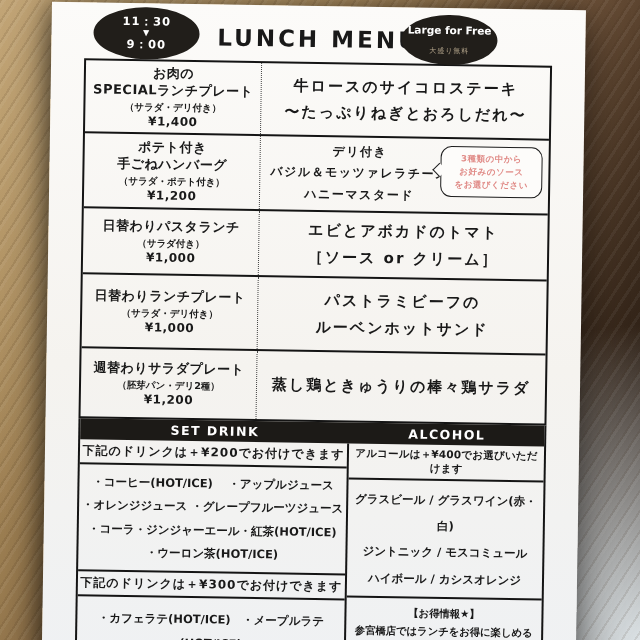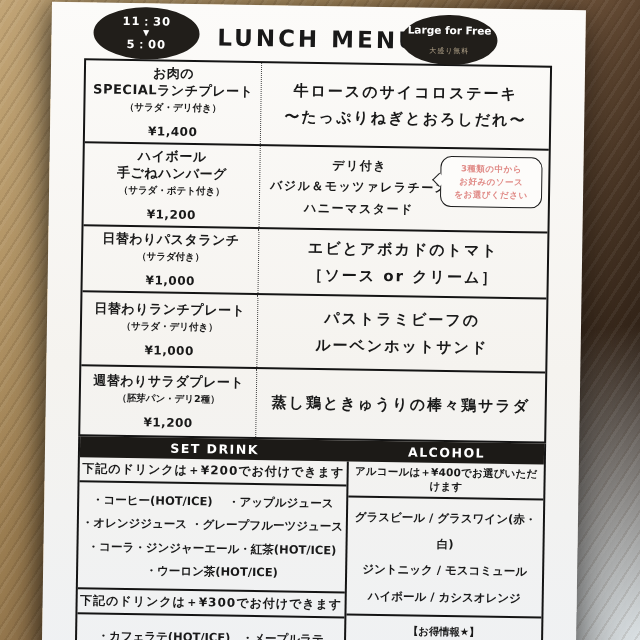--- a/index.html
+++ b/index.html
@@ -48,21 +48,21 @@
     display:flex;flex-direction:column;align-items:center;justify-content:center;
     text-align:center;padding:4px 2px;
   }
   .mright{
     width:62%;box-sizing:border-box;position:relative;
     display:flex;flex-direction:column;align-items:center;justify-content:center;
     text-align:center;padding:4px 6px;
   }
   .mname{font-size:13px;font-weight:800;line-height:1.3;letter-spacing:.5px;}
   .msub{font-size:9.5px;font-weight:700;margin-top:2px;}
-  .mprice{font-size:12px;font-weight:800;margin-top:10px;letter-spacing:.5px;}
+  .mprice{font-size:12px;font-weight:800;margin-top:0;letter-spacing:.5px;}
   .mdesc{font-size:15px;font-weight:600;letter-spacing:2px;line-height:1.75;}
   .mdesc.small{font-size:12px;letter-spacing:1.5px;line-height:1.8;}
   .r1{min-height:60px;} .r2{min-height:64px;} .r3{min-height:64px;} .r4{min-height:72px;} .r5{min-height:68px;}
   .r2 .mright{padding-right:96px;}
   .bubble{
     position:absolute;right:6px;top:7px;width:92px;
     border:1.5px solid #1c1c1c;border-radius:11px;background:#fdfcfa;
     padding:5px 4px;font-size:8.5px;font-weight:700;color:#e08a86;
     line-height:1.55;text-align:center;letter-spacing:.5px;
   }
@@ -95,21 +95,21 @@
 </style>
 </head>
 <body>
 
 <div class="paper">
 
   <div class="hdr">
     <div class="oval hours">
       <div>11：30</div>
       <div class="arrow">▼</div>
-      <div>5：00</div>
+      <div>9：00</div>
     </div>
     <div class="title">LUNCH MENU</div>
     <div class="oval large">
       <div class="l1">Large for Free</div>
       <div class="l2">大盛り無料</div>
     </div>
   </div>
 
   <div class="mtable">
 
@@ -121,21 +121,21 @@
         <div class="mprice">¥1,400</div>
       </div>
       <div class="mright">
         <div class="mdesc">牛ロースのサイコロステーキ</div>
         <div class="mdesc">〜たっぷりねぎとおろしだれ〜</div>
       </div>
     </div>
 
     <div class="mrow r2">
       <div class="mleft">
-        <div class="mname">ハイボール</div>
+        <div class="mname">ポテト付き</div>
         <div class="mname">手ごねハンバーグ</div>
         <div class="msub">（サラダ・ポテト付き）</div>
         <div class="mprice">¥1,200</div>
       </div>
       <div class="mright">
         <div class="mdesc small">デリ付き</div>
         <div class="mdesc small">バジル＆モッツァレラチーズ</div>
         <div class="mdesc small">ハニーマスタード</div>
         <div class="bubble">
           <div>3種類の中から</div>

